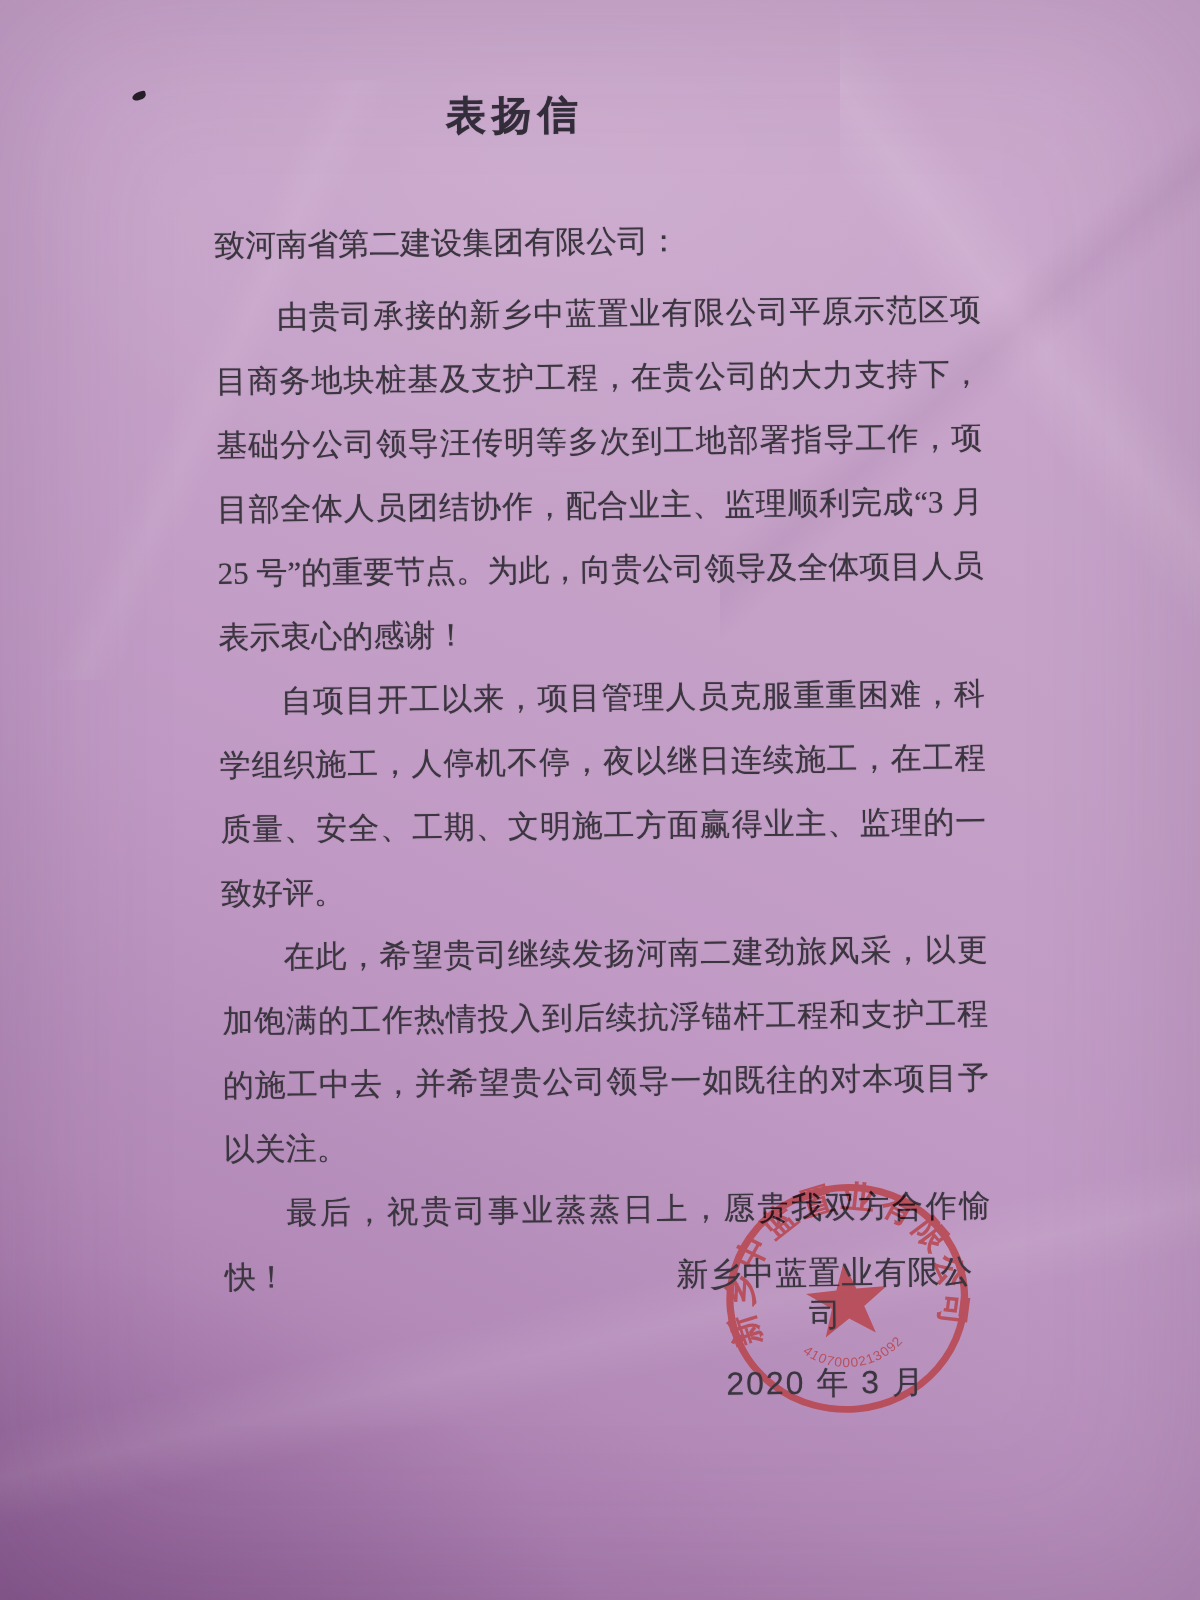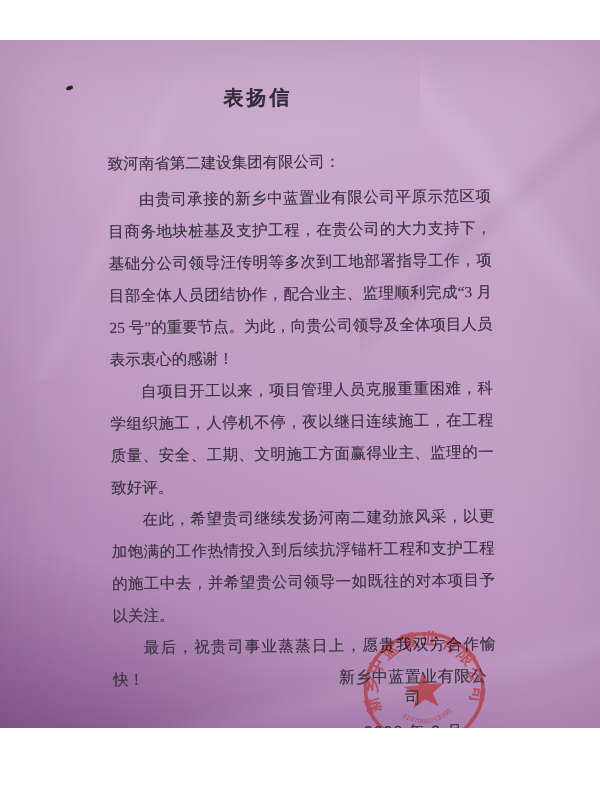--- a/index.html
+++ b/index.html
@@ -1,26 +1,25 @@
 <!DOCTYPE html>
 <html lang="zh"><head>
 <meta charset="utf-8">
 <style>
   html, body { margin: 0; padding: 0; }
   body {
     width: 600px; height: 800px; overflow: hidden;
     font-family: "Liberation Serif", "DejaVu Serif", serif;
   }
   .photo {
-    position: relative; width: 600px; height: 688px; overflow: hidden;
+    position: relative; width: 600px; height: 800px; overflow: hidden;
     background:
       radial-gradient(ellipse 420px 260px at 48% 10%, rgba(255,255,255,0.10), rgba(255,255,255,0) 70%),
       radial-gradient(ellipse 500px 380px at 0% 108%, rgba(74,36,82,0.30), rgba(74,36,82,0) 62%),
       linear-gradient(205deg, #cba8cd 0%, #c5a1c8 38%, #c09ac4 58%, #b38ab8 78%, #9b6aa2 100%);
-    margin-top: 40px;
   }
   .photo::after {
     content: ""; position: absolute; inset: 0; pointer-events: none;
     box-shadow: inset 0 0 90px rgba(70,40,80,0.18);
   }
   .crease { position: absolute; pointer-events: none; }
   .crease-a { left: 420px; top: 0; width: 180px; height: 320px;
     background: linear-gradient(52deg, rgba(255,255,255,0) 42%, rgba(255,255,255,0.10) 50%, rgba(255,255,255,0) 58%); }
   .crease-b { left: 360px; top: 60px; width: 240px; height: 260px;
     background: linear-gradient(138deg, rgba(92,52,98,0) 45%, rgba(92,52,98,0.07) 50%, rgba(92,52,98,0) 55%); }

